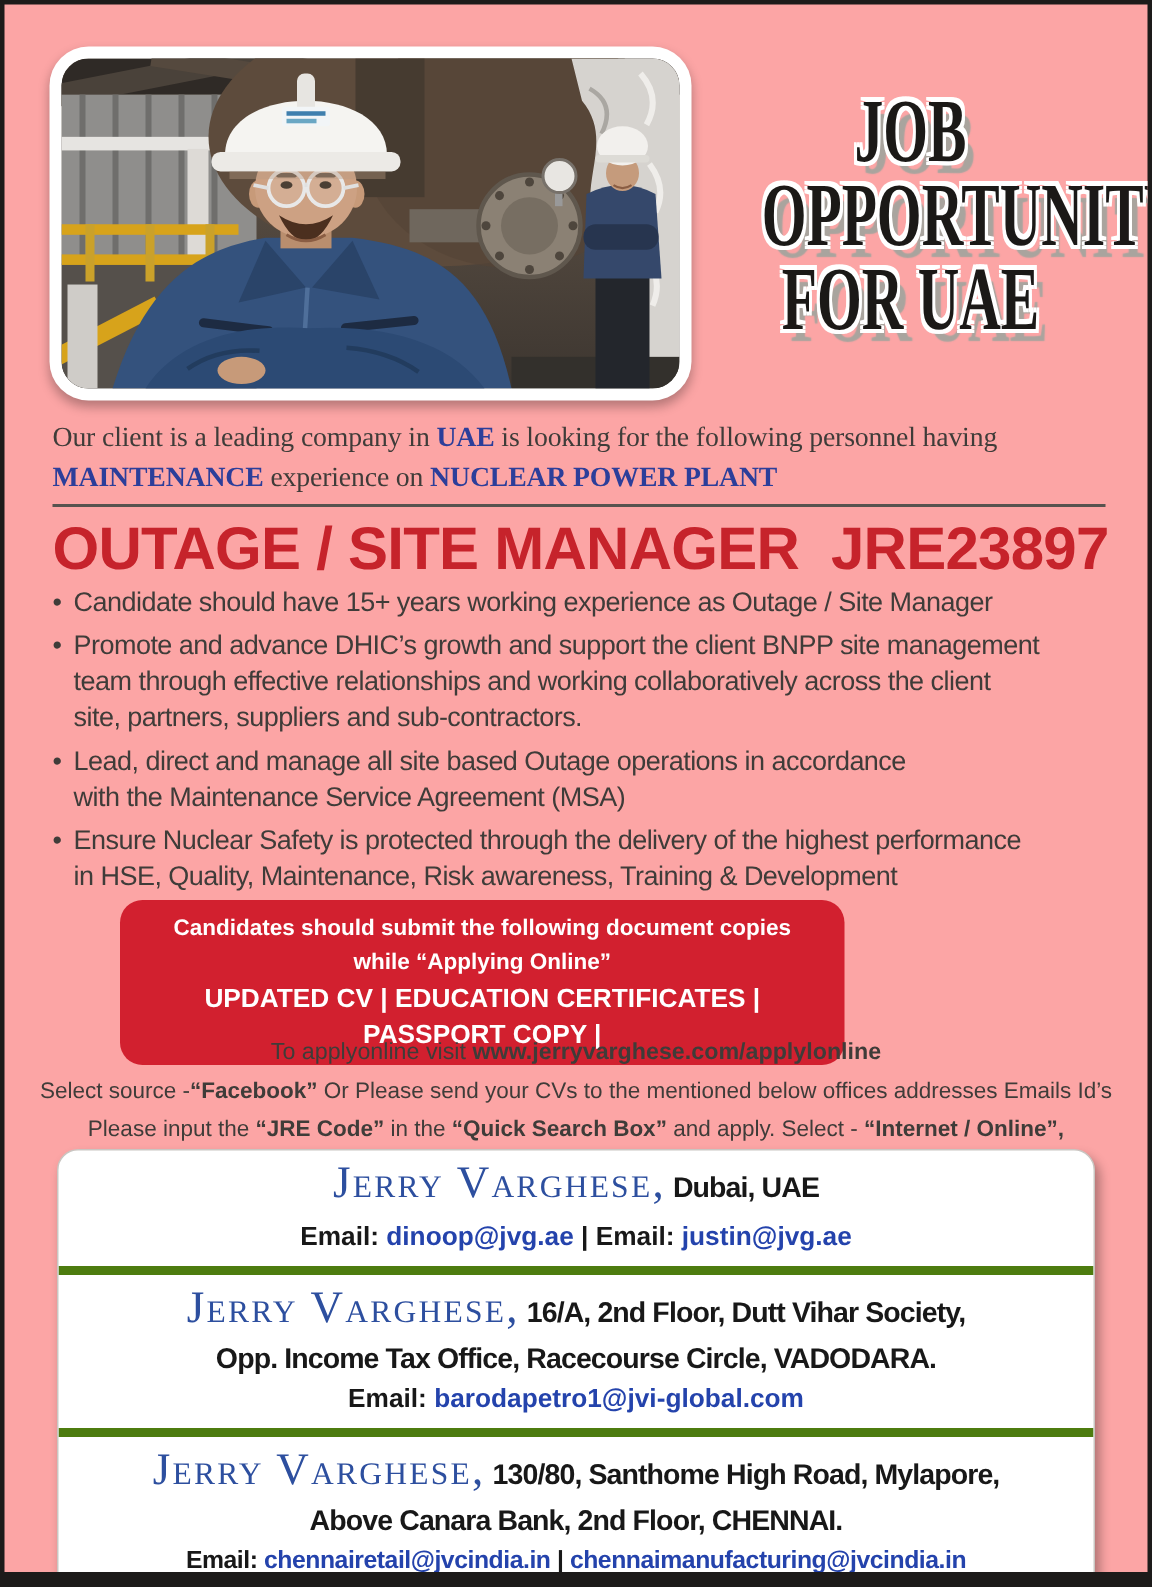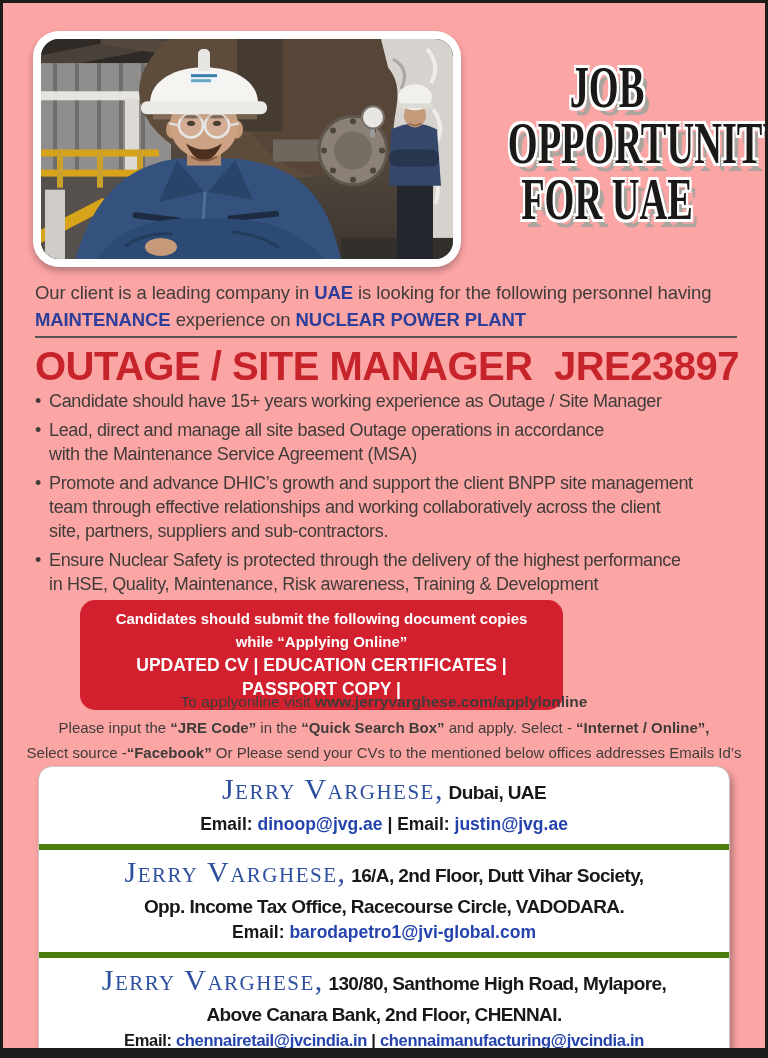--- a/index.html
+++ b/index.html
@@ -25,21 +25,21 @@
     display:block;transform:scaleX(.64);transform-origin:center;
     text-shadow:
       3px 3px 0 #fff,-3px -3px 0 #fff,3px -3px 0 #fff,-3px 3px 0 #fff,
       0 3px 0 #fff,0 -3px 0 #fff,3px 0 0 #fff,-3px 0 0 #fff,
       9px 8px 1px #a9a49e;
     white-space:nowrap;
   }
   
   .intro{
     position:absolute;left:32px;top:276px;width:730px;margin:0;
-    font-size:18.5px;line-height:27px;color:#3f3c39;letter-spacing:-0.1px;
+    font-size:18.5px;line-height:27px;color:#3f3c39;letter-spacing:-0.1px;font-family:Liberation Serif, serif;
   }
   .intro .b{color:#2c3e9a;font-weight:700;}
   .rule{position:absolute;left:32px;top:333px;width:702px;height:2px;background:#57534f;}
   
   .position{
     position:absolute;left:32px;top:341px;width:704px;display:flex;
     justify-content:space-between;align-items:baseline;
     color:#c6232b;font-weight:700;font-size:40px;letter-spacing:-0.5px;
   }
   
@@ -196,38 +196,38 @@
   <p class="intro"><span>Our client is a leading company in </span><span class="b">UAE</span><span> is looking for the following personnel having </span><span class="b">MAINTENANCE</span><span> experience on </span><span class="b">NUCLEAR POWER PLANT</span></p>
   <div class="rule"></div>
 
   <div class="position">
     <span>OUTAGE / SITE MANAGER</span>
     <span>JRE23897</span>
   </div>
 
   <ul class="reqs">
       <li>Candidate should have 15+ years working experience as Outage / Site Manager</li>
-      <li>Lead, direct and manage all site based Outage operations in accordance
-with the Maintenance Service Agreement (MSA)</li>
       <li>Promote and advance DHIC’s growth and support the client BNPP site management
 team through effective relationships and working collaboratively across the client
 site, partners, suppliers and sub-contractors.</li>
+      <li>Lead, direct and manage all site based Outage operations in accordance
+with the Maintenance Service Agreement (MSA)</li>
       <li>Ensure Nuclear Safety is protected through the delivery of the highest performance
 in HSE, Quality, Maintenance, Risk awareness, Training &amp; Development</li>
     </ul>
 
   <div class="banner">
     <div class="b1">Candidates should submit the following document copies while “Applying Online”</div>
     <div class="b2">UPDATED CV | EDUCATION CERTIFICATES | PASSPORT COPY |</div>
   </div>
 
   <div class="apply">
     <div class="a1"><span>To applyonline visit </span><span class="b">www.jerryvarghese.com/applylonline</span></div>
+    <div class="a2"><span>Select source -</span><span class="b">“Facebook”</span><span> Or Please send your CVs to the mentioned below offices addresses Emails Id’s</span></div>
     <div class="a2"><span>Please input the </span><span class="b">“JRE Code”</span><span> in the </span><span class="b">“Quick Search Box”</span><span> and apply. Select - </span><span class="b">“Internet / Online”,</span></div>
-    <div class="a2"><span>Select source -</span><span class="b">“Facebook”</span><span> Or Please send your CVs to the mentioned below offices addresses Emails Id’s</span></div>
   </div>
 
   <div class="cards">
 
     <div class="card">
       <div class="line l1"><span class="jv">Jerry Varghese,</span><span class="addr">  Dubai, UAE</span></div>
 
       <div class="em"><span class="elabel">Email: </span><span class="email">dinoop@jvg.ae</span><span class="esep"> | </span><span class="elabel">Email: </span><span class="email">justin@jvg.ae</span></div>
     </div>
 

